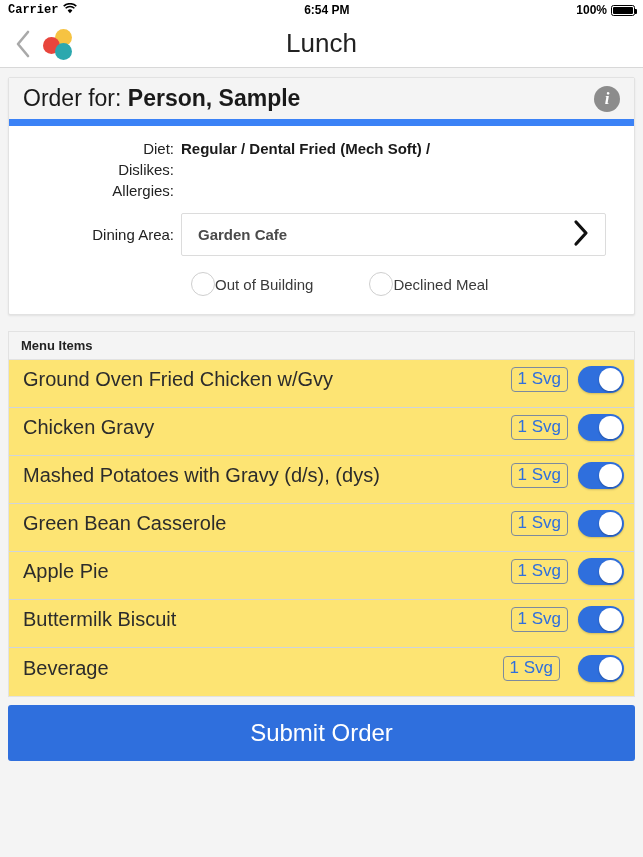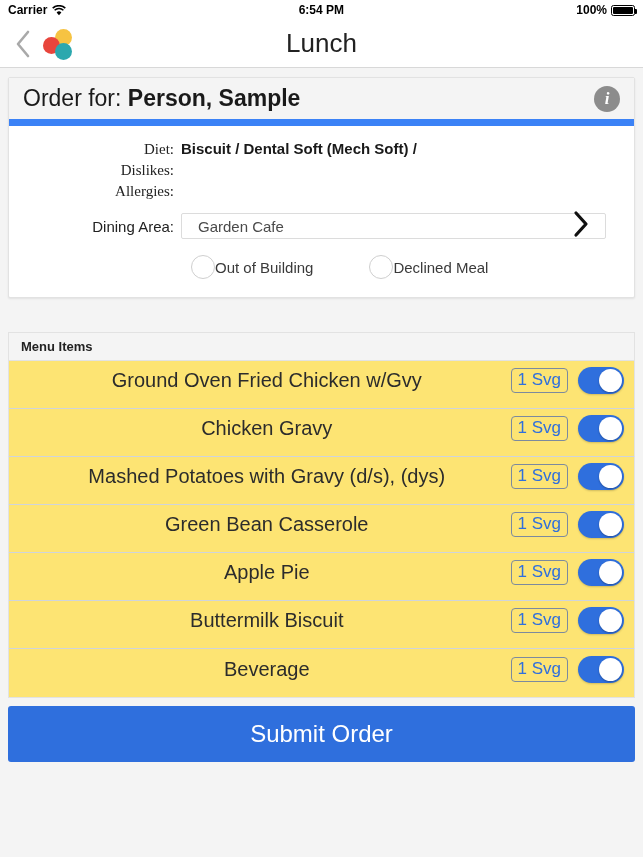--- a/index.html
+++ b/index.html
@@ -11,21 +11,21 @@
     overflow: hidden;
   }
   .screen { position: relative; width: 643px; height: 857px; background: #F4F4F4; }
 
   
   .statusbar {
     height: 20px; background: #FFFFFF;
     display: flex; align-items: center; justify-content: space-between;
     padding: 0 8px; font-size: 12px; font-weight: bold; color: #000;
   }
-  .sb-left { display: flex; align-items: center; gap: 5px; }
+  .sb-left { display: flex; align-items: flex-start; gap: 5px; font-family: Liberation Mono, monospace; }
   .sb-right { display: flex; align-items: center; gap: 4px; }
   .wifi-icon { display:inline-block; width: 14px; height: 11px; position: relative; }
   .wifi-icon svg { display:block; }
   .batt { width: 24px; height: 11px; border: 1.5px solid #000; border-radius: 2.5px; position: relative; }
   .batt::after { content:""; position:absolute; right:-3.5px; top:3px; width:2px; height:5px; background:#000; border-radius:0 1px 1px 0; }
   .batt-fill { position:absolute; left:1px; top:1px; bottom:1px; width: calc(100% - 2px); background:#000; border-radius:1px; }
 
   
   .navbar {
     height: 48px; background: #FFFFFF;
@@ -63,57 +63,57 @@
   .info-icon {
     width: 26px; height: 26px; border-radius: 50%; background: #8C8C8C;
     color: #FFFFFF; font-size: 17px; font-style: italic; font-family: "Liberation Serif", serif;
     display: flex; align-items: center; justify-content: center; cursor: pointer;
     font-weight: bold;
   }
   .card-body { padding: 14px 0 18px 0; }
 
   .info-table { border-collapse: collapse; margin-left: 0; }
   .info-table td { padding: 0 0 3px 0; font-size: 15px; line-height: 18px; vertical-align: top; }
-  .info-label { text-align: right; width: 172px; color: #222; padding-right: 7px !important; font-family: Liberation Serif, serif; }
+  .info-label { text-align: right; width: 172px; color: #222; padding-right: 7px !important; }
   .info-value { font-weight: bold; color: #1A1A1A; }
   .info-value.red { color: #E02020; }
 
   .dining-row { display: flex; align-items: center; margin-top: 10px; justify-content: flex-end; }
   .dining-label { width: 172px; text-align: right; padding-right: 7px; font-size: 15px; color: #222; }
   .dining-field {
-    flex: 1; margin-right: 28px; height: 26px; background: #FFFFFF;
+    flex: 1; margin-right: 28px; height: 43px; background: #FFFFFF;
     border: 1px solid #DCDCDC; border-radius: 2px;
     display: flex; align-items: center; justify-content: space-between;
-    padding: 0 14px 0 16px; cursor: pointer;
+    padding: 0 14px 0 16px; cursor: pointer; font-weight: bold;
   }
   .dining-value { font-size: 15px; color: #4A4A4A; }
   .chev-right { color: #111; }
 
   .radio-row { display: flex; align-items: center; margin-top: 16px; padding-left: 182px; gap: 56px; }
   .radio-item { display: flex; align-items: center; cursor: pointer; }
   .radio-circle { width: 24px; height: 24px; border-radius: 50%; border: 1.5px solid #CFCFCF; background: #FFF; }
   .radio-label { font-size: 15px; color: #3A3A3A; }
 
   
   .section {
     margin: 0 8px; background: #FFFFFF;
     border: 1px solid #E2E2E2; border-top: none;
   }
-  .section.first { margin-top: 34px; border-top: 1px solid #E2E2E2; text-align: center; }
+  .section.first { margin-top: 16px; border-top: 1px solid #E2E2E2; }
   .section-header {
     background: #F4F4F4; height: 28px; display: flex; align-items: center;
     padding-left: 12px; font-size: 13px; font-weight: bold; color: #222;
     border-bottom: 1px solid #E2E2E2;
   }
 
   .menu-row {
     height: 48px; background: #FDE473; display: flex; align-items: center;
     padding: 0 10px 8px 14px; border-bottom: 1px solid #CFD4DC; cursor: pointer;
   }
-  .menu-row:last-child { border-bottom: none; }
+  .menu-row:last-child { border-bottom: none; gap: 8px; }
   .menu-name { flex: 1; font-size: 20px; color: #2C2C2C; }
   .svg-badge {
     border: 1px solid #7C8A9E; border-radius: 4px; color: #2F6FDD;
     font-size: 17px; padding: 2px 6px 3px 6px; margin-right: 10px;
     background: transparent; cursor: pointer; line-height: 18px;
   }
   .toggle {
     width: 46px; height: 27px; border-radius: 14px; background: #2F6FDD;
     position: relative; cursor: pointer; flex: none;
     box-shadow: 0 1px 2px rgba(0,0,0,0.18);
@@ -180,21 +180,21 @@
   <div class="card">
     <div class="card-header">
       <div class="card-header-title"><span>Order for: </span><b>Person, Sample</b></div>
       <div class="info-icon">i</div>
     </div>
     <div class="card-body">
       <table class="info-table">
         <tbody>
           <tr>
             <td class="info-label">Diet:</td>
-            <td class="info-value">Biscuit / Dental Soft (Mech Soft) /</td>
+            <td class="info-value">Regular / Dental Fried (Mech Soft) /</td>
           </tr>
           <tr>
             <td class="info-label">Dislikes:</td>
             <td class="info-value"></td>
           </tr>
           <tr>
             <td class="info-label">Allergies:</td>
             <td class="info-value"></td>
           </tr>
         </tbody>

